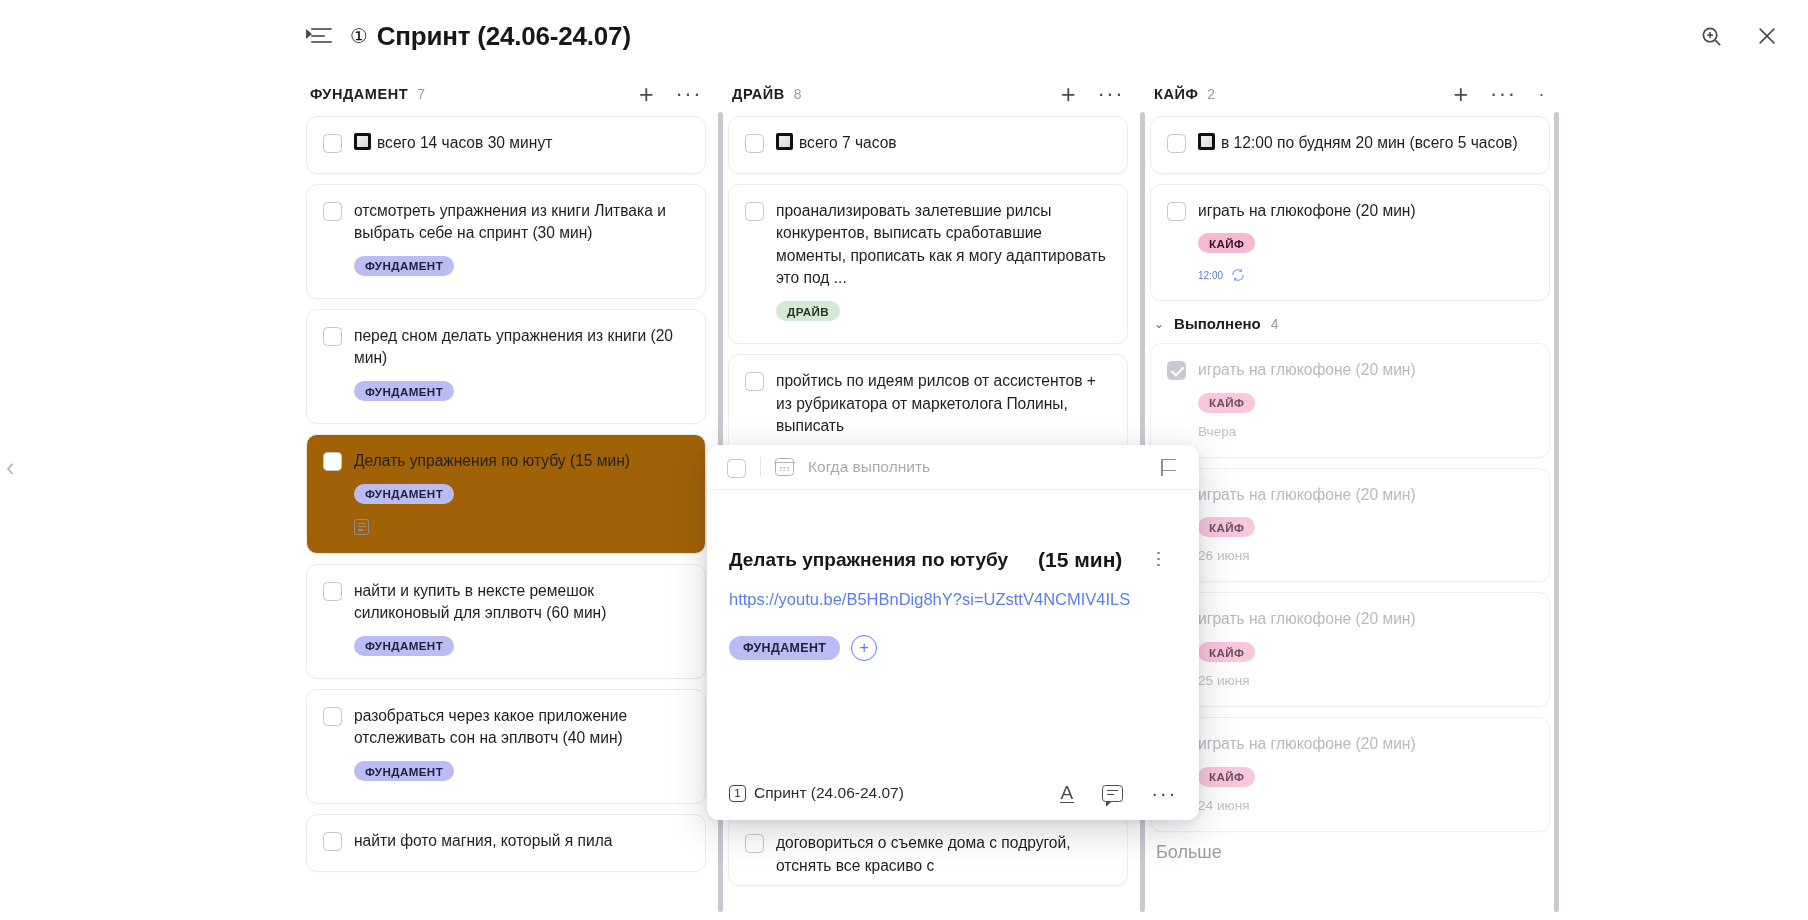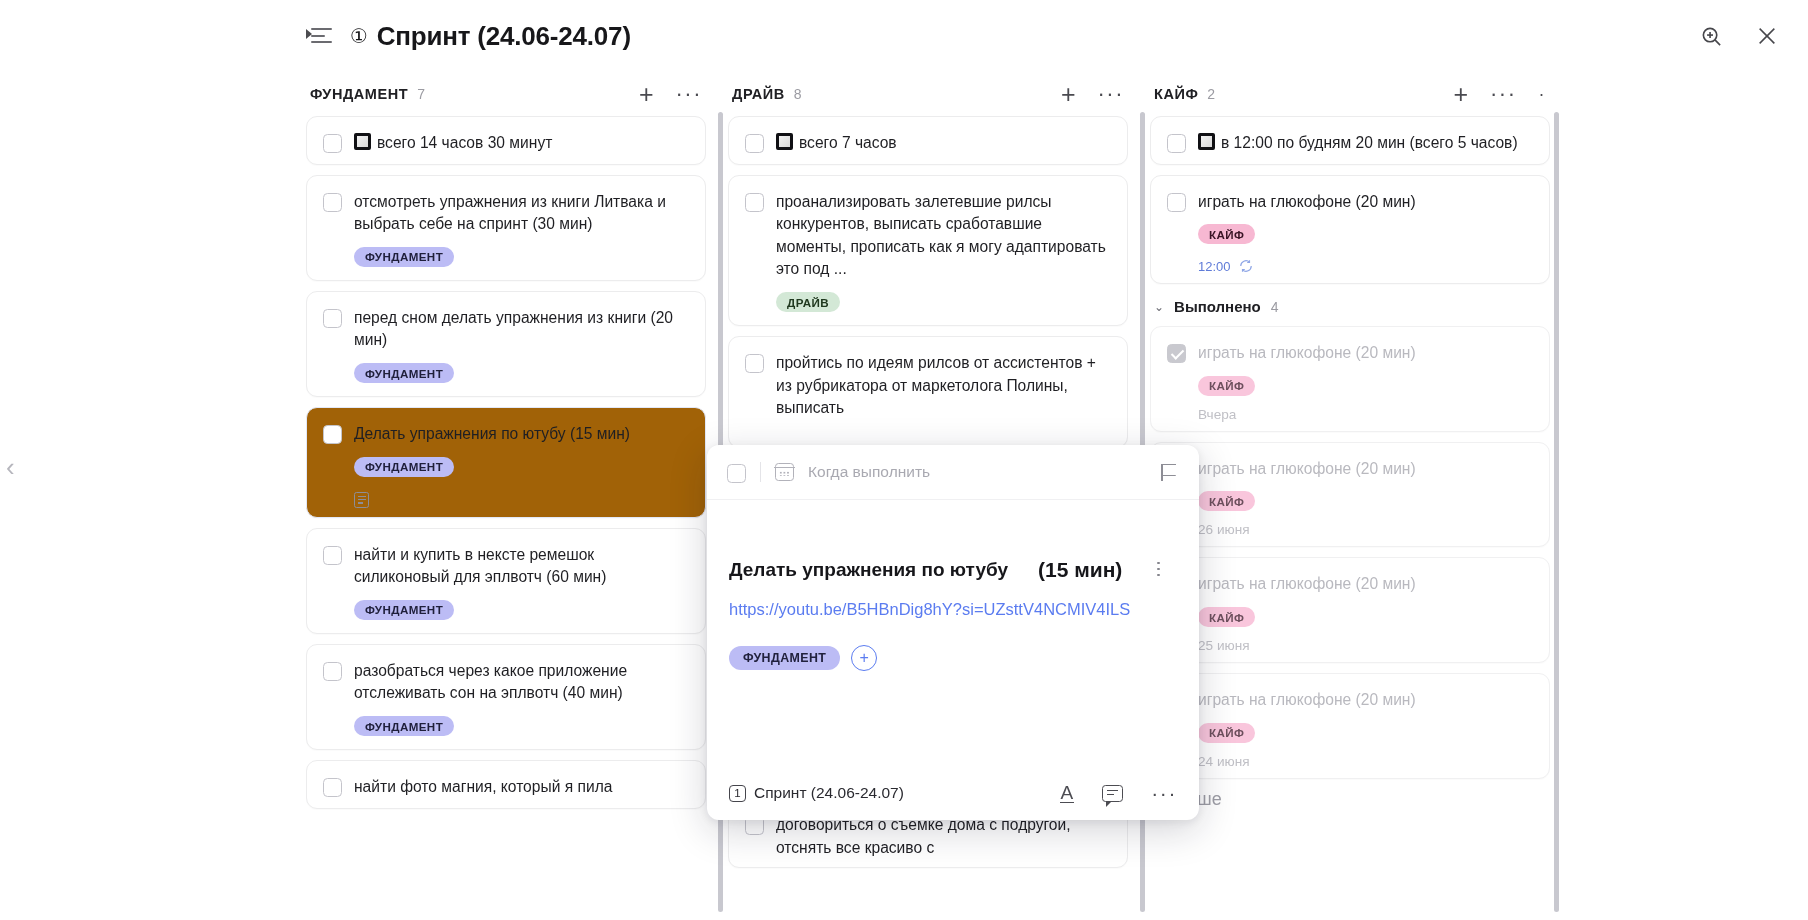--- a/index.html
+++ b/index.html
@@ -49,21 +49,21 @@
   }
   .col-name { font-size:14.5px; font-weight:700; letter-spacing:0.55px; color:#202024; }
   .col-count { font-size:14px; color:#9b9ba2; margin-left:9px; font-weight:400; }
   .col-actions { margin-left:auto; display:flex; align-items:center; gap:22px; color:#5a5a60; }
   .plus-btn { font-size:25px; line-height:1; cursor:pointer; color:#4a4a50; font-weight:300; }
   .dots-btn { font-size:22px; line-height:1; cursor:pointer; color:#4a4a50; letter-spacing:1.5px; }
 
   .cards { position:relative; }
   .card {
     background:#fff; border:1px solid #ececed; border-radius:11px;
-    margin-bottom:10px; padding:15px 16px 9px 16px;
+    margin-bottom:10px; padding:15px 16px 18px 16px;
     display:flex; gap:12px; align-items:flex-start;
     box-shadow:0 1px 1px rgba(16,16,20,0.02);
   }
   .card.selected { background:#a16207; border-color:#e2e8f8; }
   .card.done { background:#fff; border-color:#f0f0f1; }
   .cbx {
     width:19px; height:19px; min-width:19px; border:1.6px solid #c4c4cb;
     border-radius:4.5px; margin-top:2px; cursor:pointer; background:#fff;
   }
   .cbx.checked { background:#c9c9cf; border-color:#c9c9cf; position:relative; }
@@ -81,21 +81,21 @@
   }
   .tag {
     display:inline-block; margin-top:11px; padding:3.5px 11px; border-radius:11px;
     font-size:11.6px; font-weight:700; letter-spacing:0.4px; max-width:100%;
     overflow:hidden; white-space:nowrap; text-overflow:clip;
   }
   .tag.purple { background:#bcbcf5; color:#1f1f3b; }
   .tag.green  { background:#d3e8d6; color:#20391f; }
   .tag.pink   { background:#f7b8d2; color:#3a1426; }
   .card.done .tag.pink { background:#f9c6dc; color:#6d4f5d; }
-  .meta-time { margin-top:11px; font-size:13px; color:#5f7bd8; display:flex; align-items:flex-start; gap:8px; }
+  .meta-time { margin-top:11px; font-size:10px; color:#5f7bd8; display:flex; align-items:center; gap:8px; }
   .meta-date { margin-top:7px; font-size:13.6px; color:#c0c0c6; }
   .note-icon { margin-top:11px; width:15px; height:16px; border:1.5px solid #8e8e96; border-radius:2.5px; position:relative; }
   .note-icon i { position:absolute; left:2.5px; height:1.4px; background:#8e8e96; }
   .note-icon i:nth-child(1){ top:3px; width:8px; }
   .note-icon i:nth-child(2){ top:6.4px; width:8px; }
   .note-icon i:nth-child(3){ top:9.8px; width:5px; }
 
   
   .done-head { display:flex; align-items:center; gap:10px; margin:14px 0 11px 4px; }
   .chev { color:#6d6d75; font-size:12px; }
@@ -113,21 +113,21 @@
   }
 
   
   .popup {
     position:absolute; left:707px; top:445px; width:492px; height:375px;
     background:#fff; border-radius:12px;
     box-shadow:0 10px 38px rgba(20,20,40,0.19), 0 2px 8px rgba(20,20,40,0.08);
     display:flex; flex-direction:column; overflow:hidden;
   }
   .popup-head {
-    height:55px; display:flex; align-items:center; padding:0 20px;
+    height:45px; display:flex; align-items:center; padding:0 20px;
     border-bottom:1px solid #f0f0f2; gap:14px;
   }
   .pop-sep { width:1px; height:20px; background:#e4e4e8; }
   .cal-icon { width:19px;height:18px; border:1.6px solid #b2b2ba; border-radius:3.5px; position:relative; }
   .cal-icon::before{ content:""; position:absolute; left:-1.6px; right:-1.6px; top:2.5px; height:1.6px; background:#b2b2ba; }
   .cal-icon::after{
     content:""; position:absolute; left:3px; top:7.4px; width:11px; height:5px;
     background-image:radial-gradient(#b2b2ba 0.8px, transparent 0.9px);
     background-size:3.6px 3.4px;
   }

